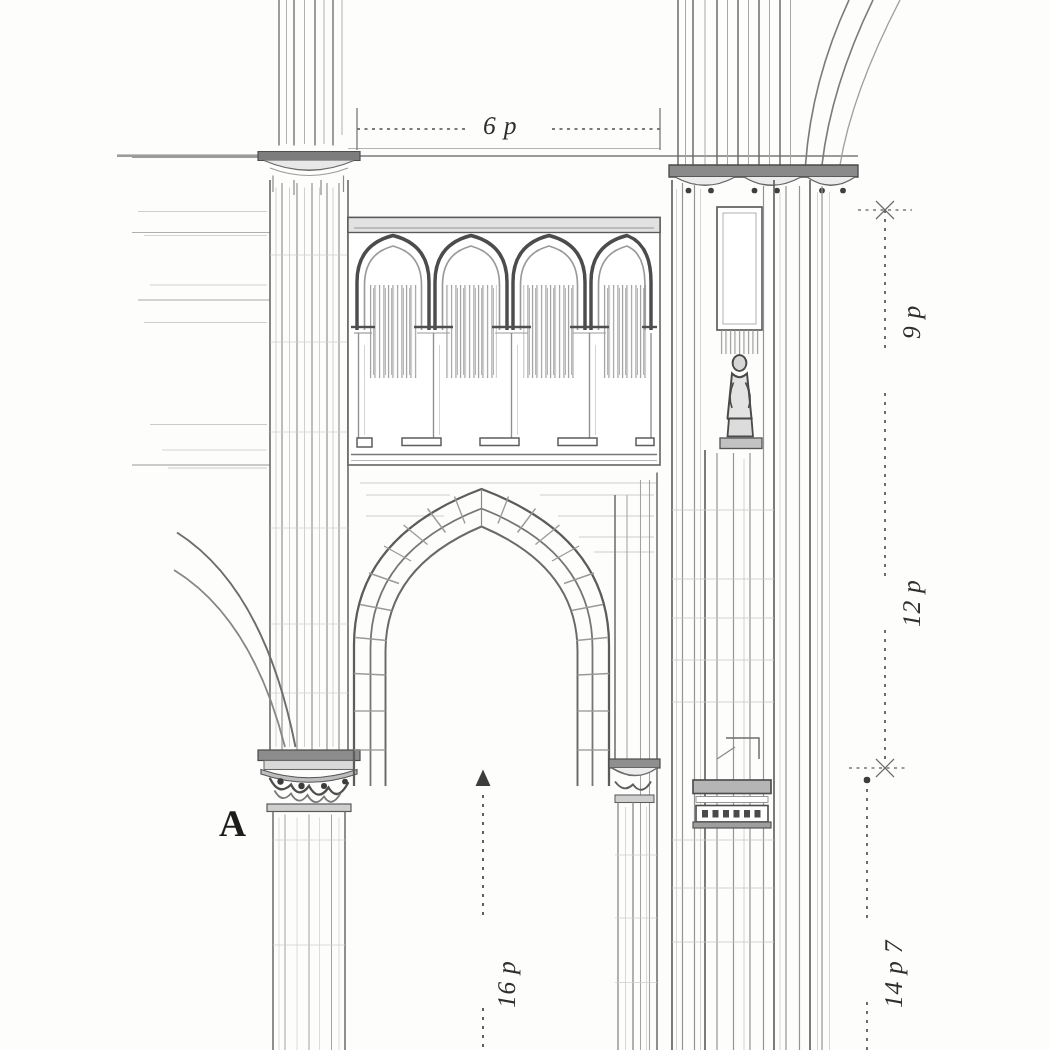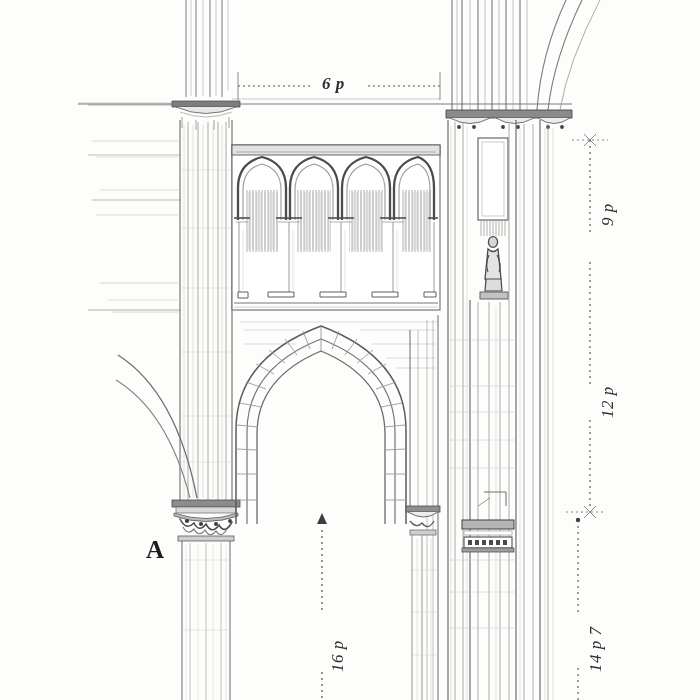--- a/index.html
+++ b/index.html
@@ -440,21 +440,21 @@
     <line x1="578" y1="668" x2="578" y2="700" stroke-dasharray="2 4" stroke-width="1.1"></line>
     <circle cx="578" cy="520" r="2.2" fill="#3d3d3d" stroke="none"></circle>
 
     <line x1="322" y1="530" x2="322" y2="614" stroke-dasharray="2 4" stroke-width="1.2"></line>
     <line x1="322" y1="672" x2="322" y2="700" stroke-dasharray="2 4" stroke-width="1.2"></line>
     <path d="M322 513 l-5 11 l10 0 z" fill="#3d3d3d" stroke="none"></path>
   </g>
 
 </svg>
 
-<div class="dimlabel" style="left:322px;top:74px;font-size:17px;font-weight:bold;">6 p</div>
+<div class="dimlabel" style="left:322px;top:74px;font-size:17px;">6 p</div>
 
 <div class="dimlabel rot90" style="left:598px;top:226px;font-size:17px;">9 p</div>
 
 <div class="dimlabel rot90" style="left:598px;top:418px;font-size:17px;">12 p</div>
 
 <div class="dimlabel rot90" style="left:586px;top:672px;font-size:17px;">14 p 7</div>
 
 <div class="dimlabel rot90" style="left:328px;top:672px;font-size:17px;">16 p</div>
 
 <div class="pointA" style="left:146px;top:536px;font-size:25px;">A</div>

